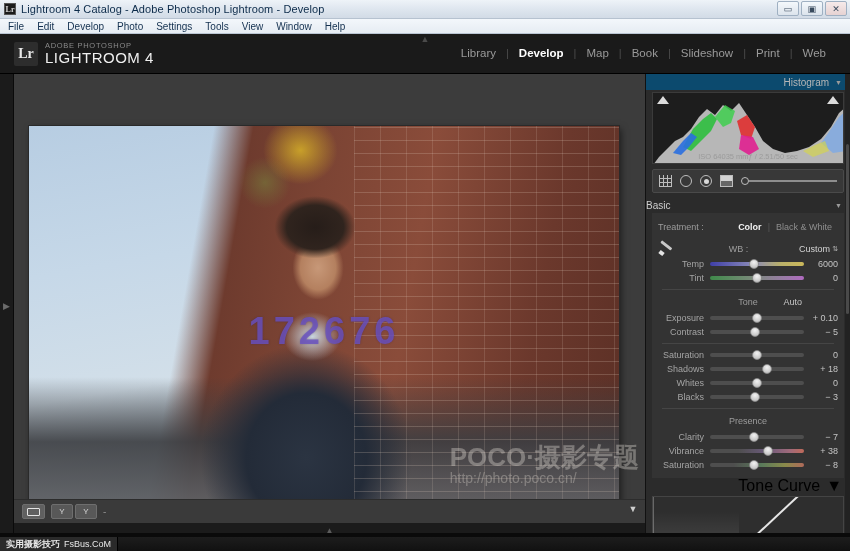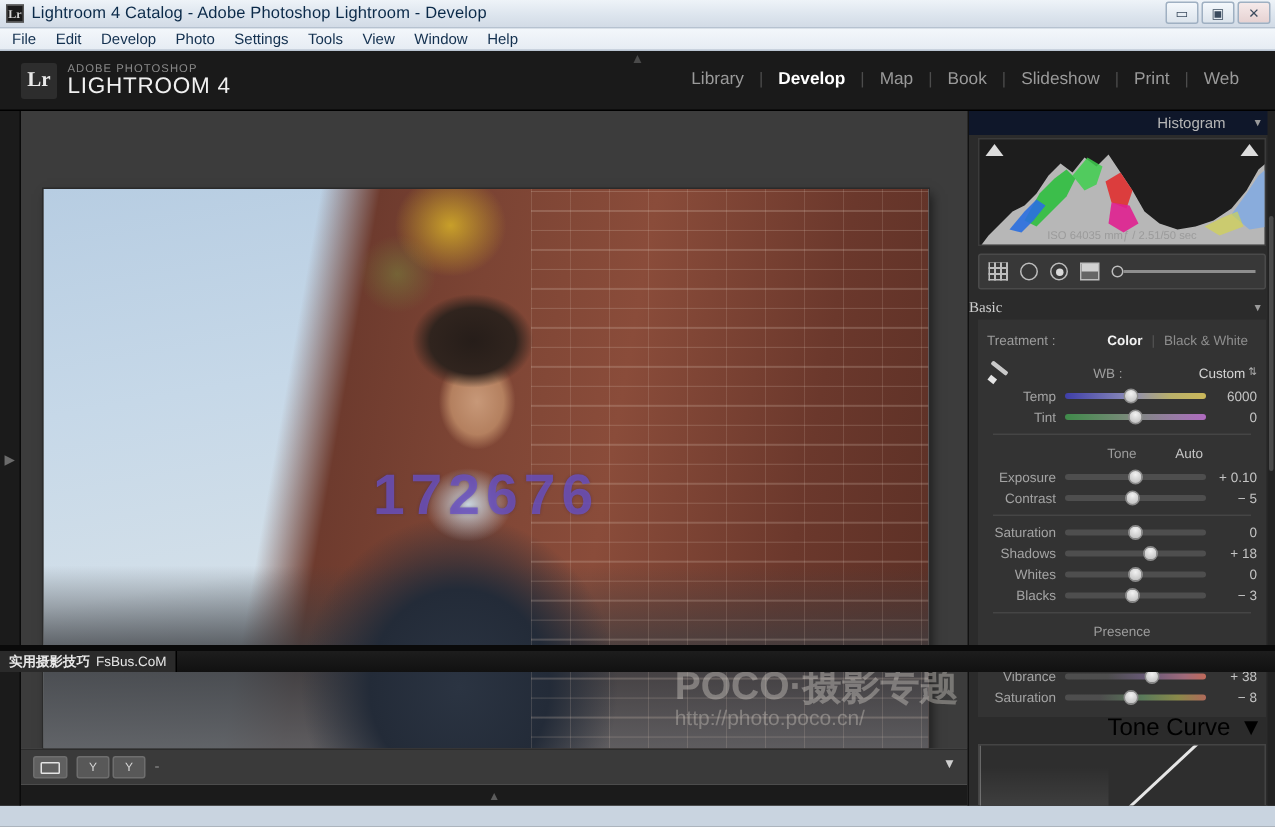--- a/index.html
+++ b/index.html
@@ -2,21 +2,21 @@
 <html><head>
 <meta charset="utf-8">
 <style>
   * { box-sizing: border-box; margin: 0; padding: 0; }
   html, body {
     width: 850px; height: 551px;
     background: #c9d4e0;
     font-family: "Liberation Sans", sans-serif;
     overflow: hidden;
   }
-  #app { position: relative; width: 850px; height: 448px; }
+  #app { position: relative; width: 850px; height: 551px; }
 
   
   .win-titlebar {
     position: absolute; left: 0; top: 0; width: 850px; height: 19px;
     background: linear-gradient(#eef3f8, #dde5ee 55%, #d2dbe6);
     border-bottom: 1px solid #b6c2d0;
     display: flex; align-items: center; padding-left: 4px;
   }
   .win-icon {
     width: 12px; height: 12px; background: #1b1b1b; color: #d8d8d8;
@@ -184,21 +184,21 @@
   }
 
   
   .right-col {
     width: 205px; background: #2b2b2b; height: 463px;
     border-left: 1px solid #111; display: flex; flex-direction: column;
     position: relative;
   }
   .panel-head {
     height: 16px; display: flex; align-items: center; justify-content: flex-end;
-    padding-right: 8px; gap: 18px; background: #0f172a;
+    padding-right: 8px; gap: 6px; background: #0c4a6e;
   }
   .panel-head .title { font-size: 10px; color: #b6b6b6; }
   .panel-head .tri { font-size: 7px; color: #9a9a9a; }
 
   .histo-box {
     margin: 2px 6px 0 6px; height: 72px; background: #1d1d1d;
     border: 1px solid #3b3b3b; position: relative; overflow: hidden;
   }
   .histo-corner {
     position: absolute; top: 3px; width: 0; height: 0;
@@ -236,21 +236,21 @@
     background: linear-gradient(to bottom, #d2d2d2 0 45%, #666 55% 100%);
   }
   .ti-brush { display: flex; align-items: center; gap: 0; flex: 1; }
   .ti-brush .dot { width: 8px; height: 8px; border: 1.5px solid #bdbdbd; border-radius: 50%; }
   .ti-brush .stem { flex: 1; height: 2px; background: #8e8e8e; }
 
   .panel-scroll { flex: 1; overflow: hidden; position: relative; }
 
   .section-head {
     height: 16px; display: flex; align-items: center; justify-content: space-between;
-    padding-right: 8px; gap: 6px; margin-top: 4px; font-family: Liberation Serif, serif;
+    padding-right: 8px; gap: 6px; margin-top: 4px;
   }
   .section-head .title { font-size: 10px; color: #cdcdcd; }
   .section-head .tri { font-size: 7px; color: #9a9a9a; }
 
   .basic-body { margin: 0 6px; background: #333; padding: 4px 0 6px 0; }
 
   .treatment-row {
     display: flex; align-items: center; height: 15px; margin: 2px 6px 6px 6px;
     font-size: 9px; color: #9c9c9c;
   }

